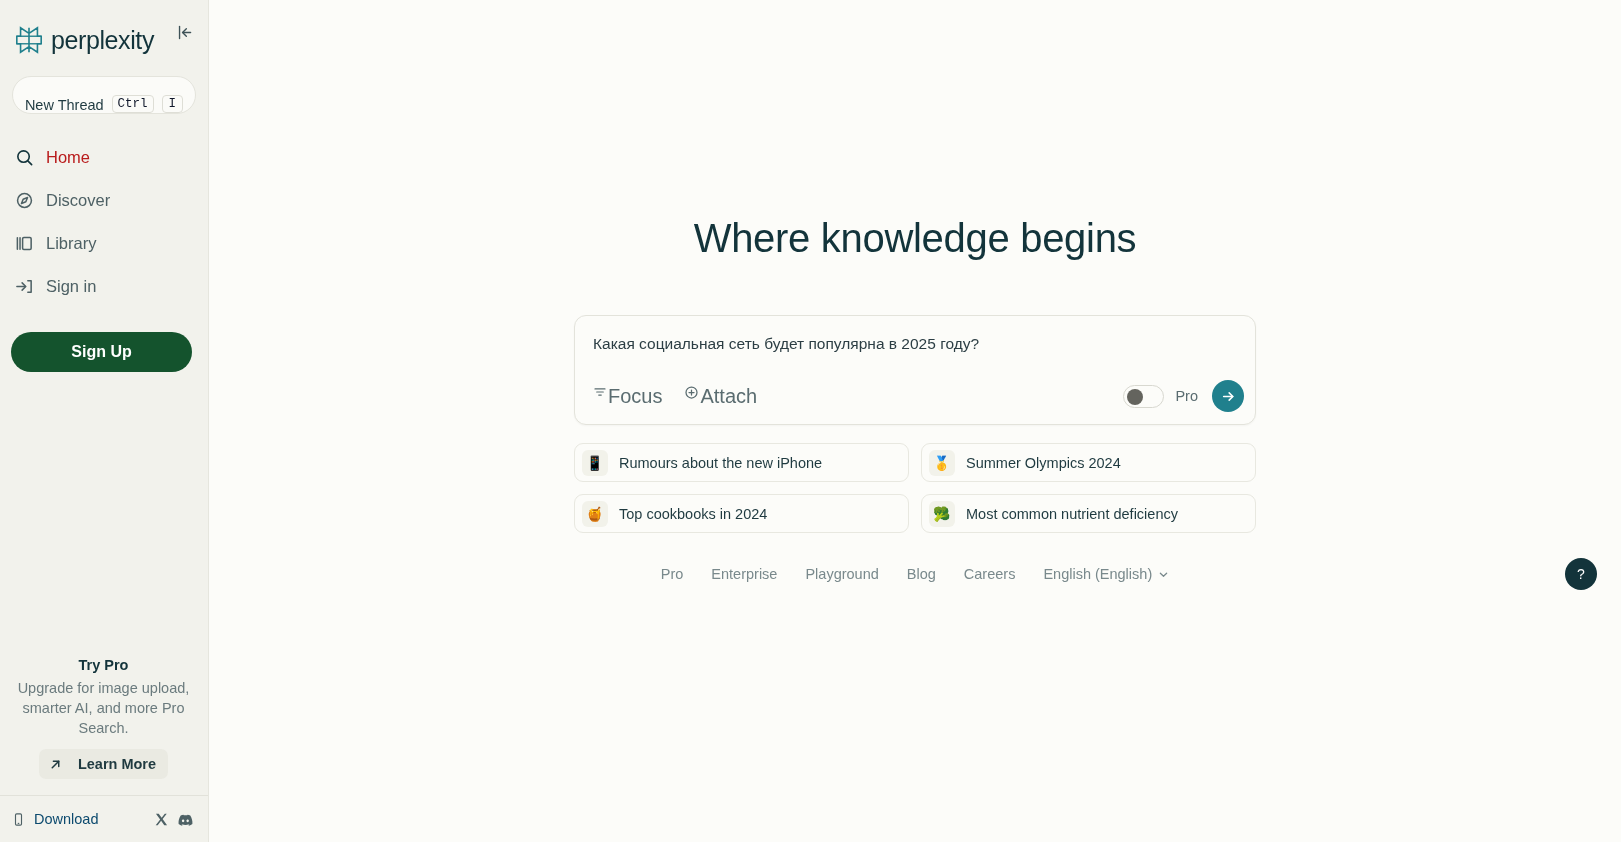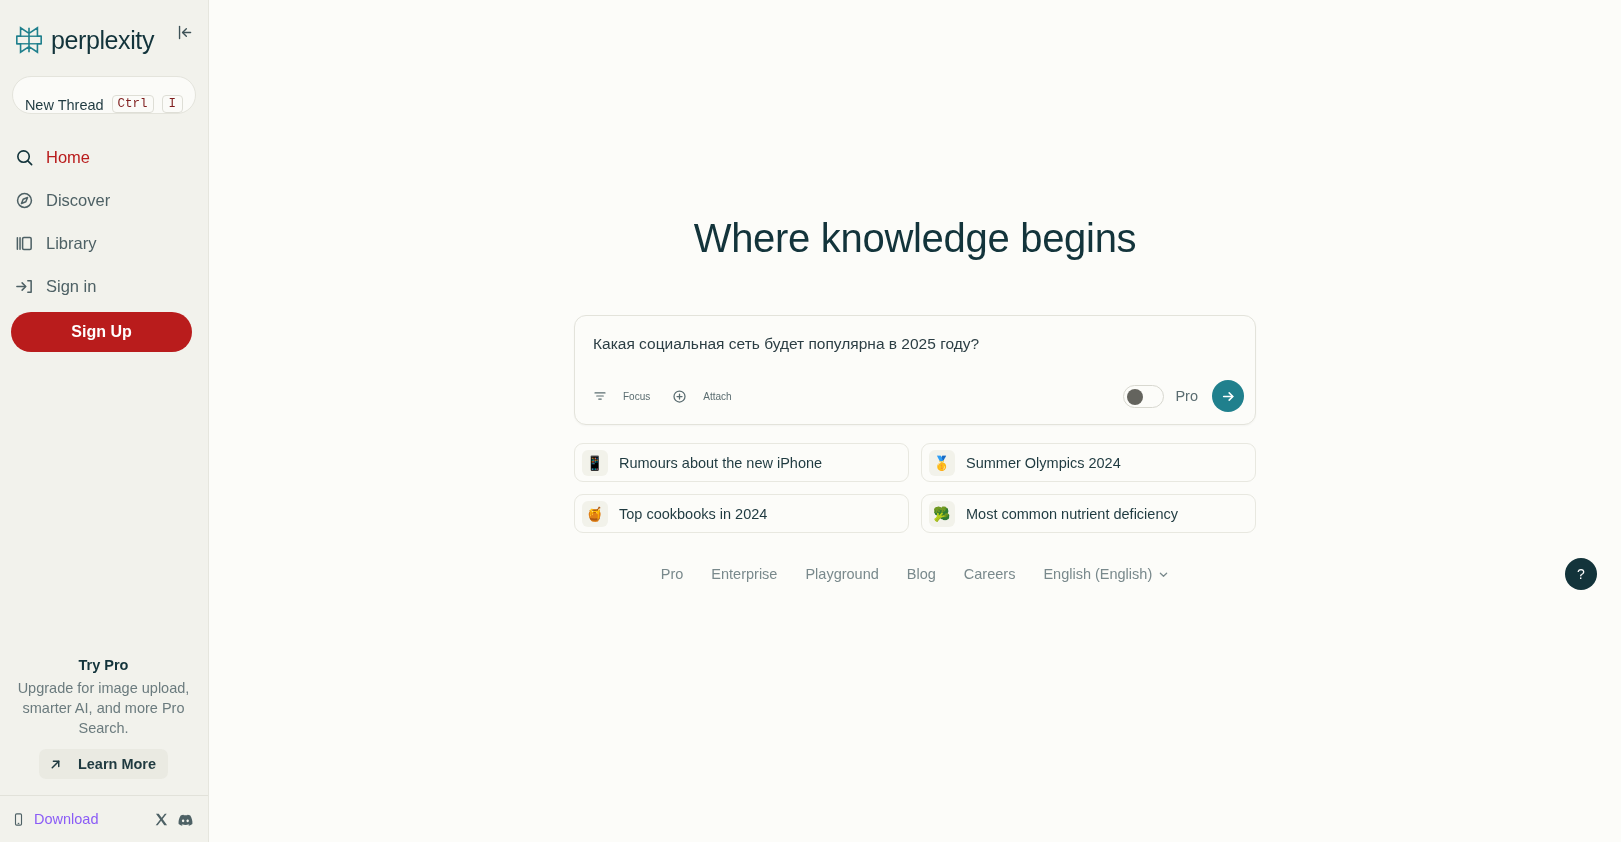--- a/index.html
+++ b/index.html
@@ -38,37 +38,37 @@
     margin: 14px 12px 0 12px; height: 38px;
     background: #FBFBF8; border: 1px solid #E4E4DC;
     border-radius: 19px;
     display: flex; align-items: flex-end; justify-content: center;
     gap: 8px; cursor: pointer;
   }
   .nt-label { font-size: 14.5px; color: #1F3A40; }
   .kbd {
     border: 1px solid #DEDED6; border-radius: 4px;
     font-family: "Liberation Mono", monospace;
-    font-size: 12.5px; color: #7f1d1d;
+    font-size: 12.5px; color: #0f172a;
     padding: 1px 5px; background: #FBFBF8;
   }
   .kbd.single { padding: 1px 6px; }
 
   .nav { margin-top: 22px; display: flex; flex-direction: column; }
   .nav-item {
     display: flex; align-items: center; gap: 12px;
     height: 43px; padding-left: 15px; cursor: pointer;
     font-size: 16.5px; color: #4E6165;
   }
   .nav-item.active { color: #b91c1c; }
   .nav-ico { width: 19px; height: 19px; flex: none; display: block; }
 
   .signup-btn {
-    margin: 4px 16px 0 11px; height: 40px;
-    background: #b91c1c; border-radius: 20px;
+    margin: 24px 16px 0 11px; height: 40px;
+    background: #14532d; border-radius: 20px;
     color: #FFFFFF; font-size: 16px; font-weight: 700;
     display: flex; align-items: center; justify-content: center;
     cursor: pointer;
   }
 
   .sidebar-spacer { flex: 1; }
 
   .trypro { padding: 0 12px 0 11px; text-align: center; }
   .trypro-title { font-size: 14.5px; color: #13343B; font-weight: 700; margin-bottom: 5px; }
   .trypro-desc { font-size: 14.5px; color: #6B7B7E; line-height: 20px; }
@@ -76,21 +76,21 @@
     margin-top: 11px; display: inline-flex; align-items: center; gap: 16px;
     background: #EAEAE2; border-radius: 7px;
     padding: 7px 12px 7px 10px; cursor: pointer;
     font-size: 14.5px; color: #1F3A40; font-weight: 700;
   }
   .sidebar-divider { height: 1px; background: #E2E2DA; margin: 16px 0 0 0; }
   .sidebar-footer {
     height: 46px; display: flex; align-items: center;
     padding: 0 14px 0 11px; gap: 8px;
   }
-  .dl-label { font-size: 14.5px; color: #8b5cf6; }
+  .dl-label { font-size: 14.5px; color: #0c4a6e; }
   .sf-spacer { flex: 1; }
   .social { cursor: pointer; display: flex; align-items: center; }
 
   
   #main {
     flex: 1; height: 612px; position: relative;
     display: flex; flex-direction: column; align-items: center;
     background: #FCFCF9;
   }
   .headline {
@@ -106,22 +106,22 @@
     box-shadow: 0 1px 2px rgba(0,0,0,0.035);
     display: flex; flex-direction: column;
   }
   .query-row { padding: 19px 18px 0 18px; min-height: 52px; }
   .query-text { font-size: 15.5px; color: #2C3E44; }
   .ctl-row {
     height: 56px; display: flex; align-items: center;
     padding: 0 11px 0 18px; gap: 0;
   }
   .ctl {
-    display: flex; align-items: center; gap: 16px;
-    cursor: pointer; font-size: 10px; color: #5A6C70;
+    display: flex; align-items: flex-start; gap: 1px;
+    cursor: pointer; font-size: 20px; color: #5A6C70;
     padding: 5px 8px 5px 0; margin-right: 14px;
   }
   .ctl-spacer { flex: 1; }
   .toggle {
     width: 41px; height: 23px; border-radius: 12px;
     background: #FCFCF9; border: 1px solid #D8D8D0;
     position: relative; cursor: pointer;
   }
   .toggle .knob {
     position: absolute; top: 3px; left: 3px;

